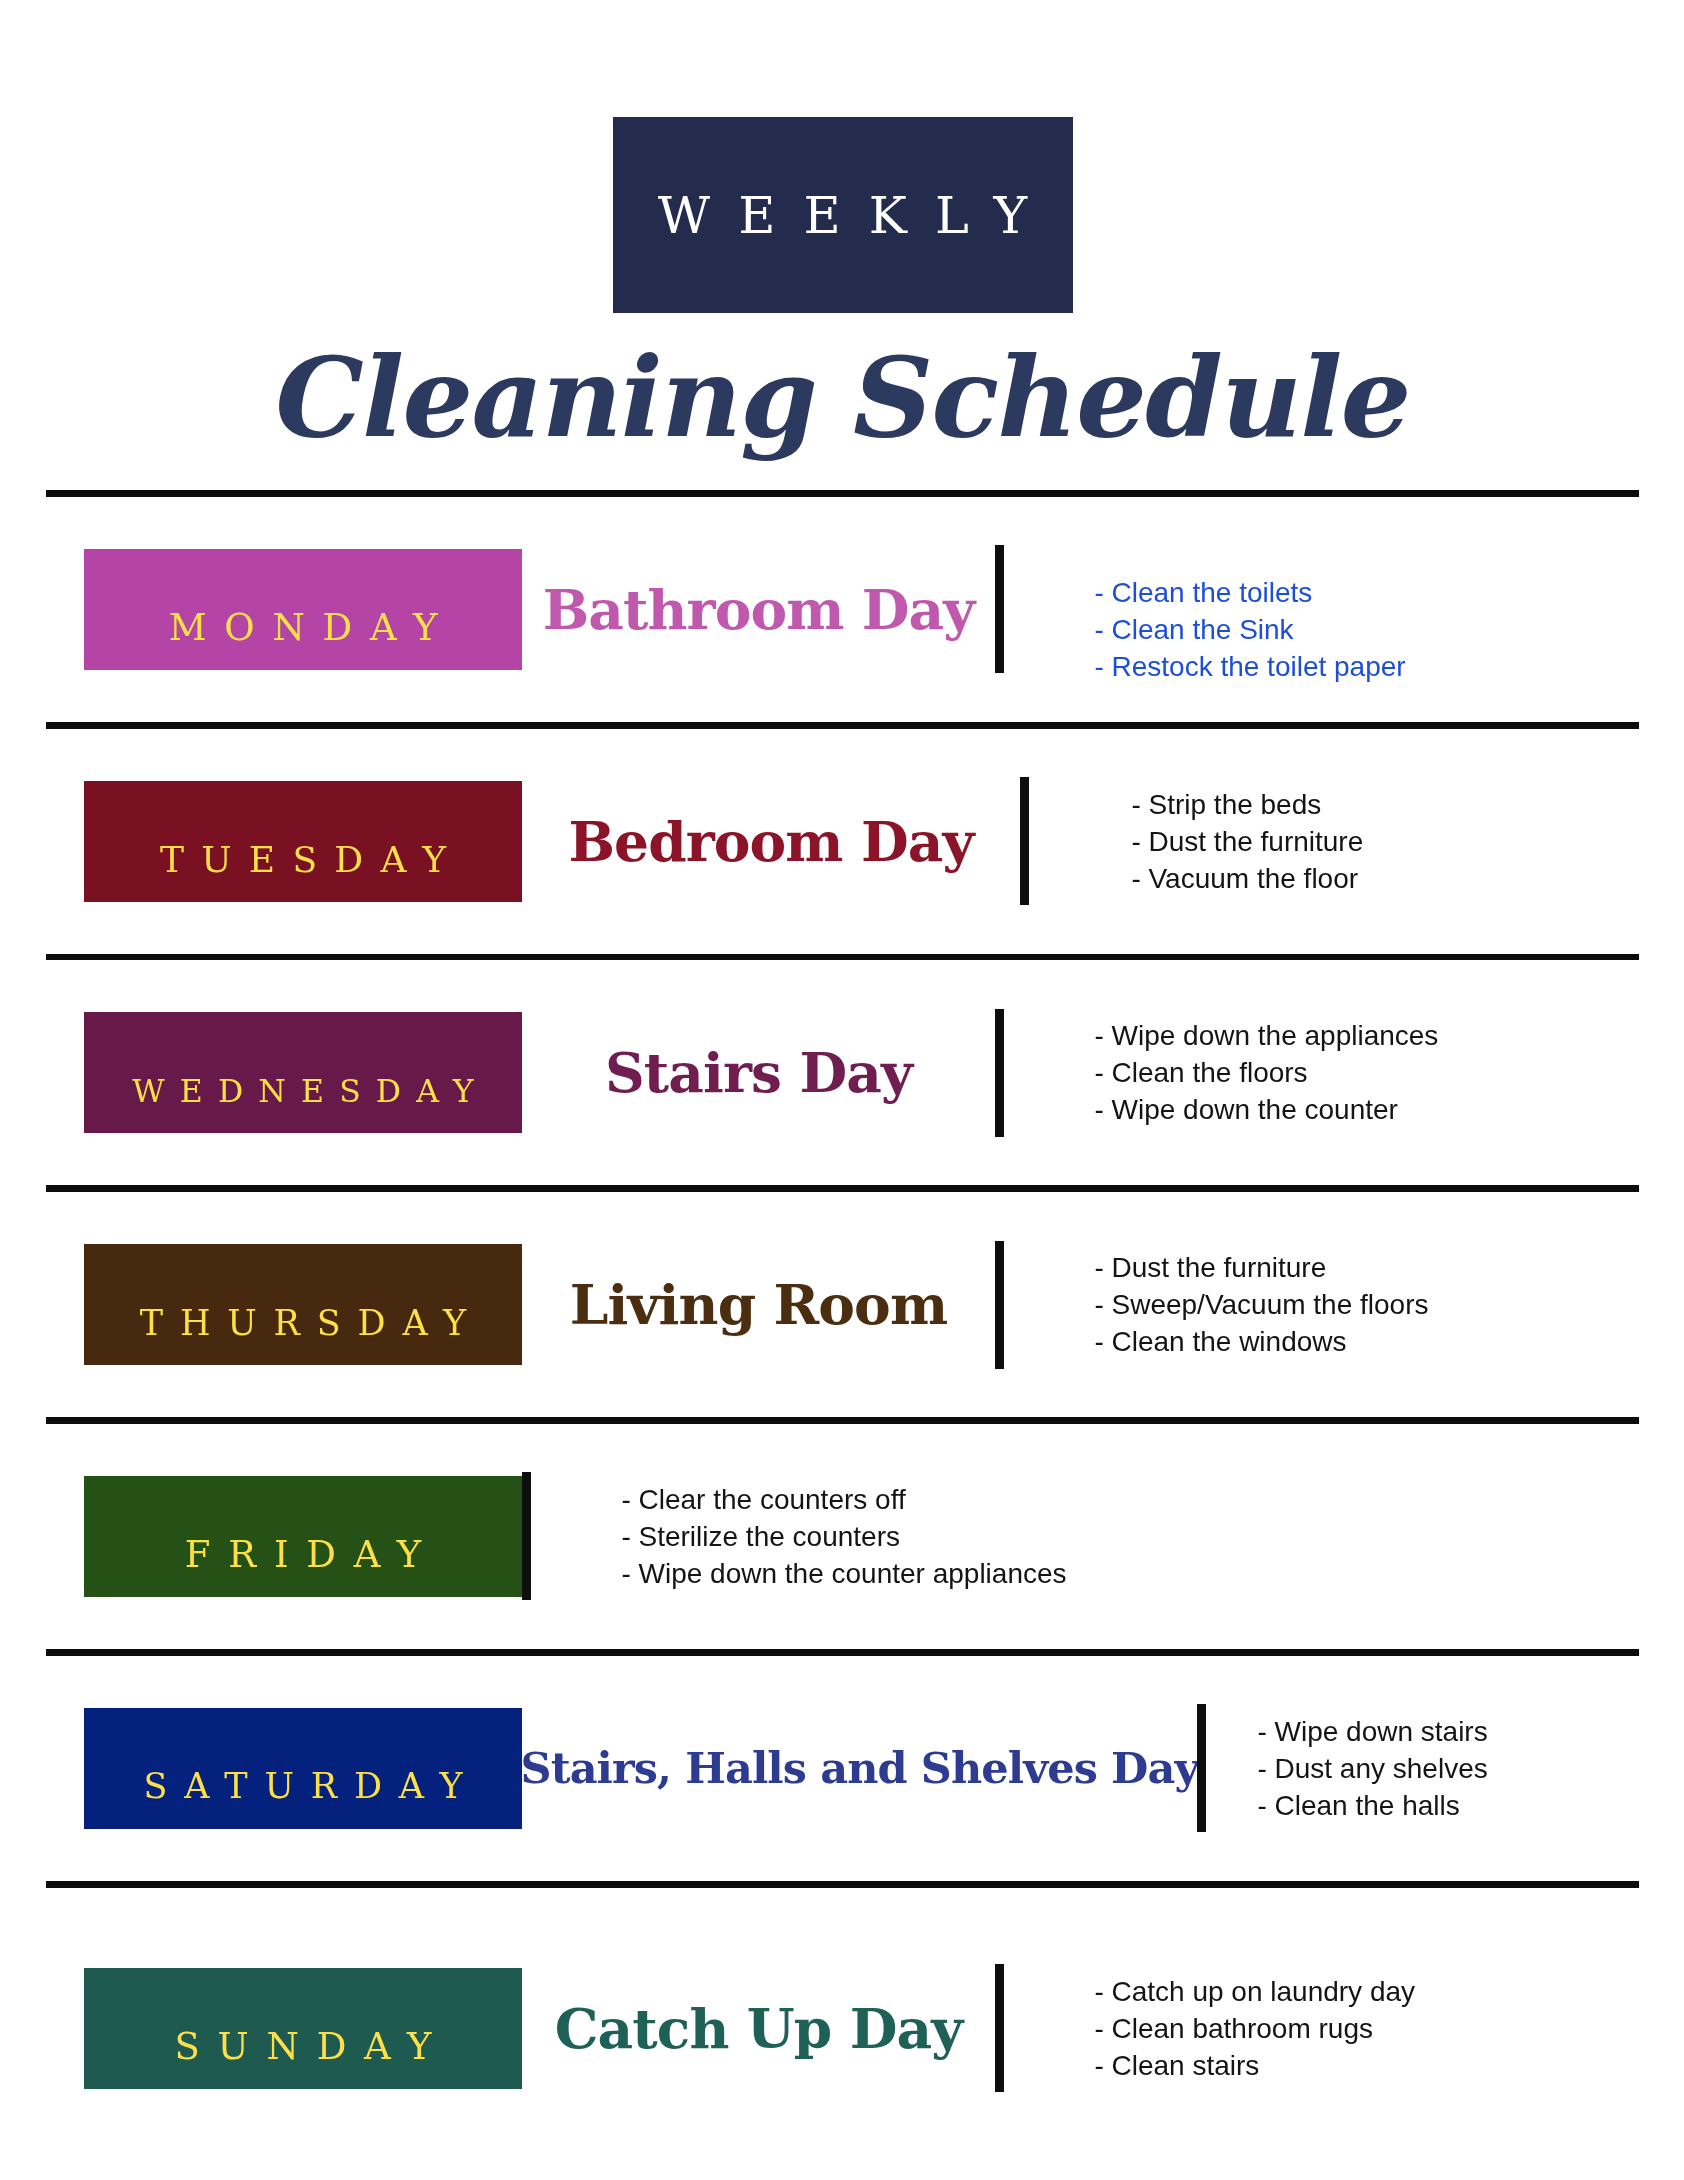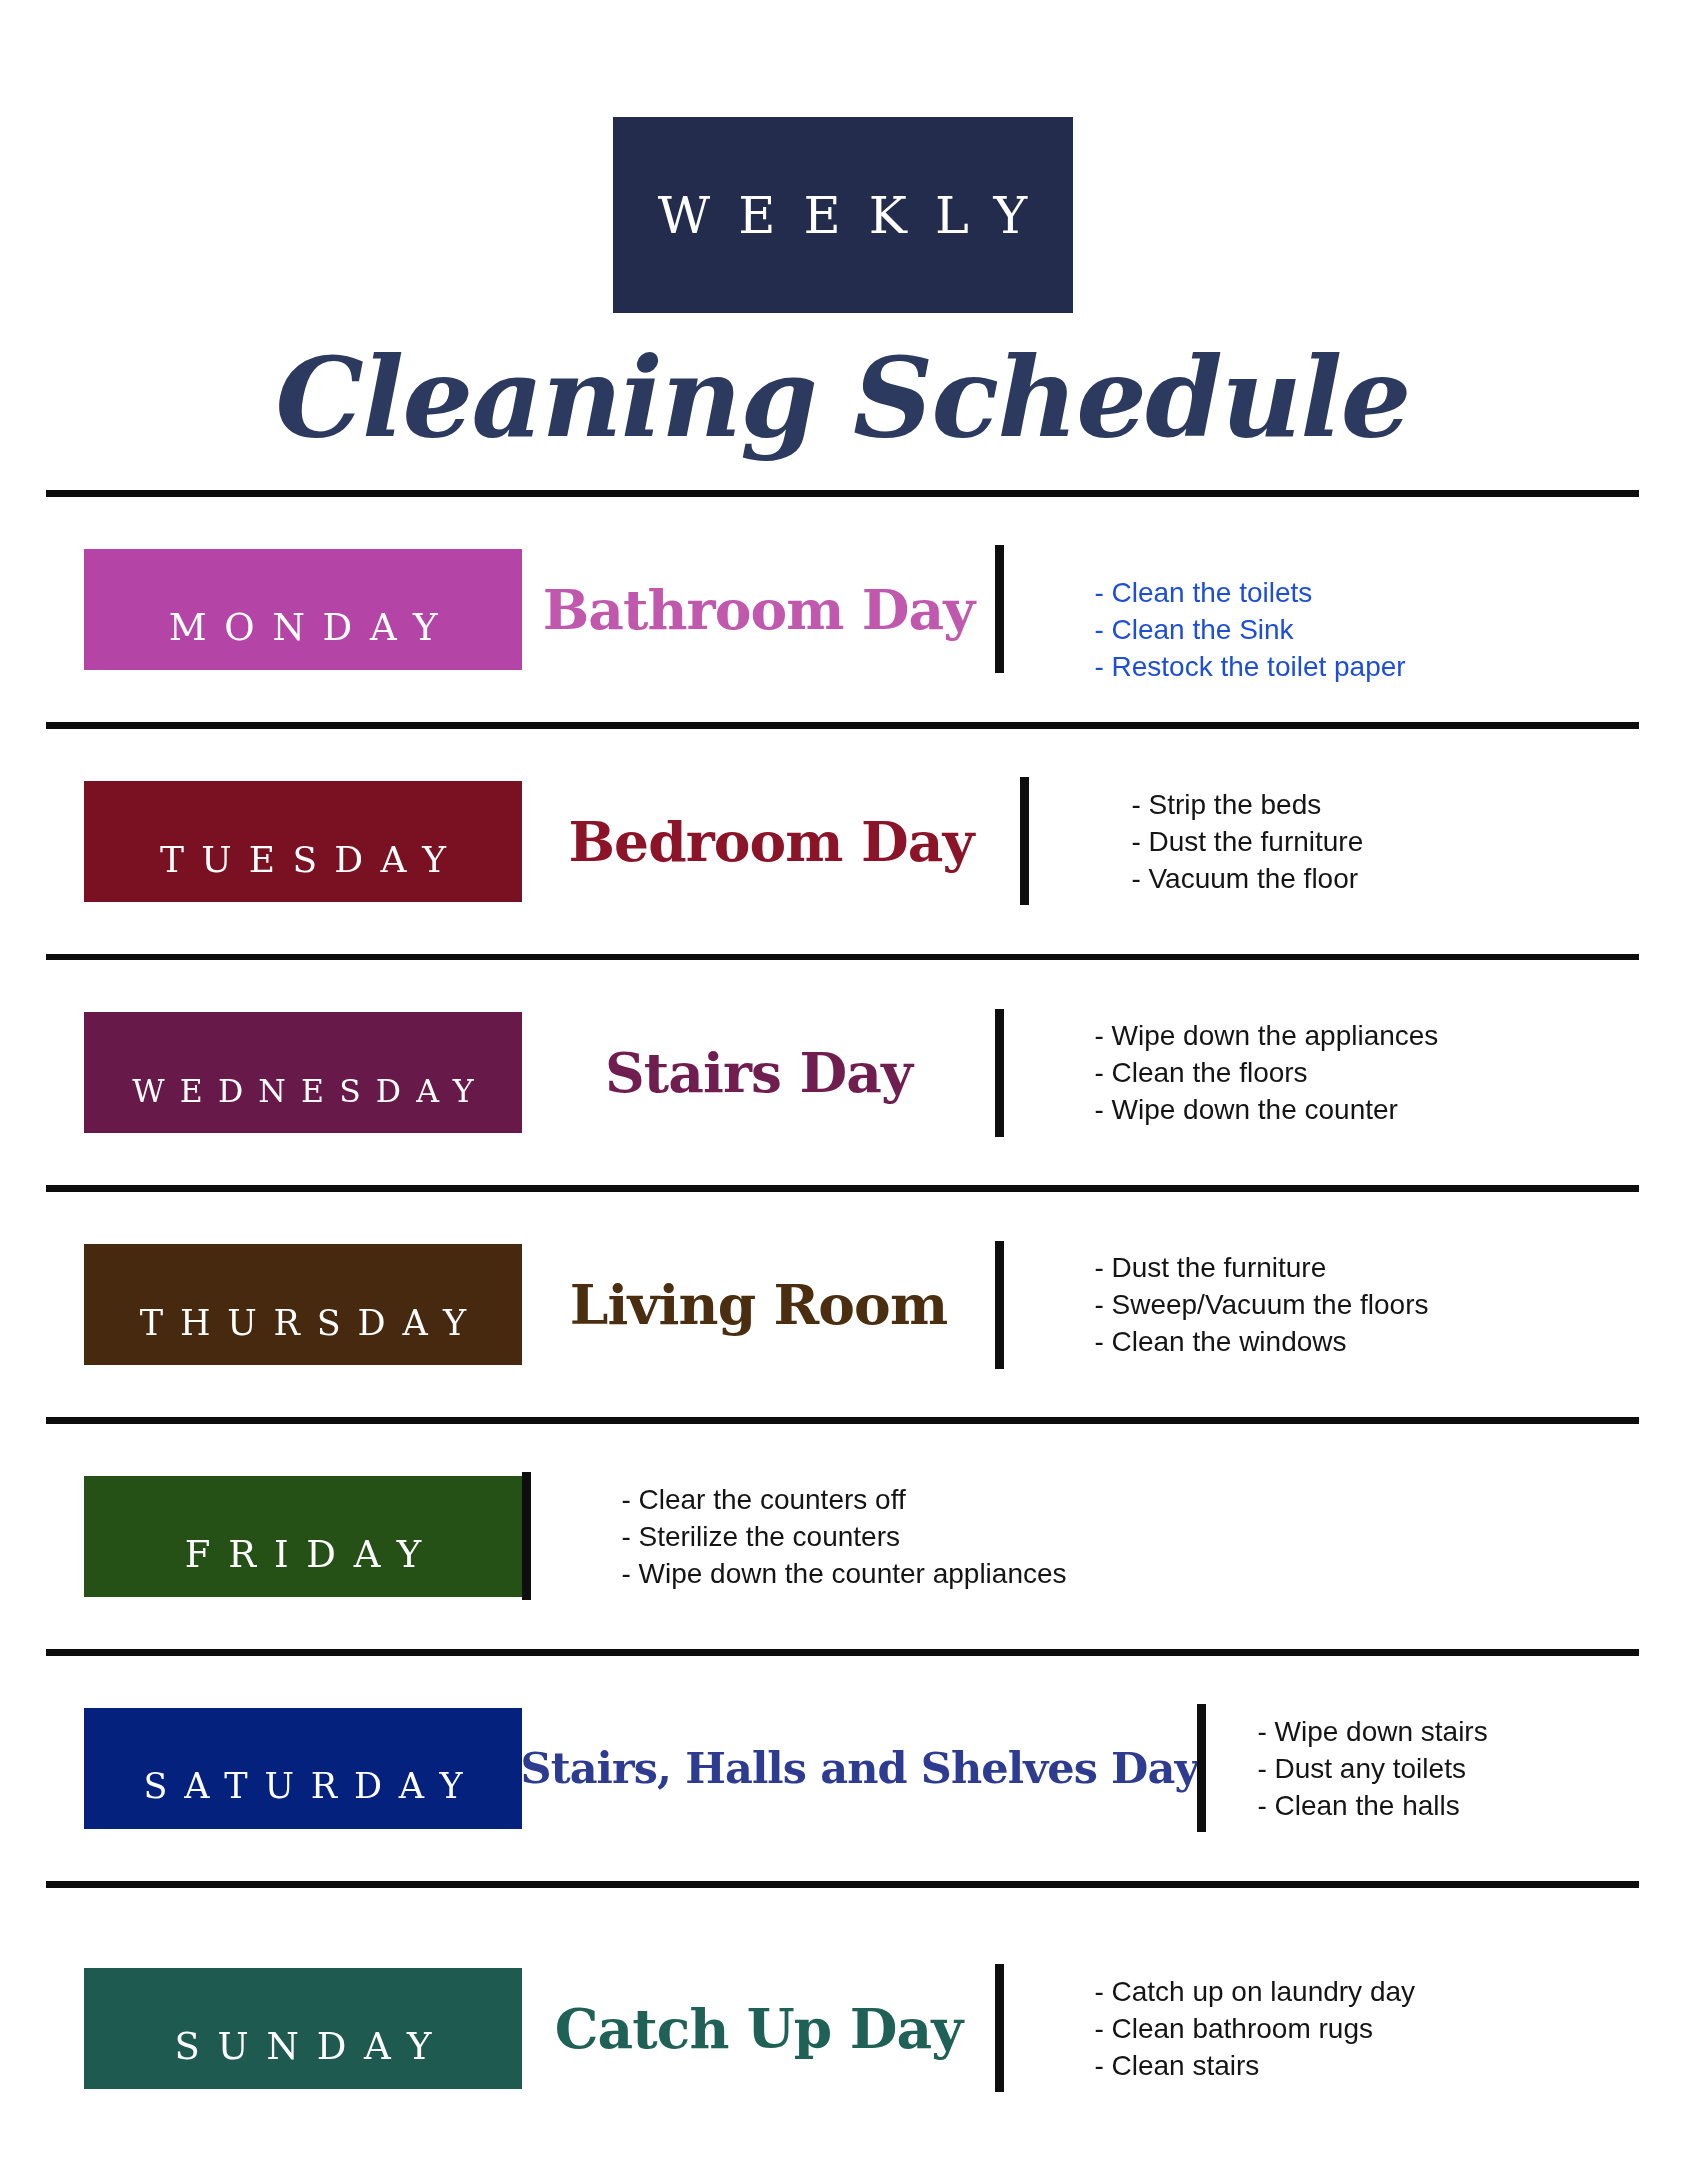--- a/index.html
+++ b/index.html
@@ -67,21 +67,21 @@
   .day-box {
     flex: none;
     margin-left: 84px;
     width: 438px;
     height: 121px;
     display: flex;
     align-items: center;
     justify-content: center;
   }
   .day-label {
-    color: #ffffff;
+    color: #fde047;
     font-family: "DejaVu Serif", serif;
     font-size: 37px;
     font-weight: 400;
     letter-spacing: 0.48em;
     padding-left: 0.48em; 
     white-space: nowrap;
     margin-top: 36px;
   }
   .row.wednesday .day-label { font-size: 31.5px; }
   .row.thursday .day-label,
@@ -214,21 +214,21 @@
 <section class="row saturday">
   <div class="day-box" style="background: rgb(4, 33, 125);">
     <span class="day-label">SATURDAY</span>
   </div>
   <div class="theme-wrap">
     <span class="theme" style="color: rgb(45, 59, 145);">Stairs, Halls and Shelves Day</span>
   </div>
   <div class="vbar"></div>
   <div class="tasks" style="color: rgb(20, 20, 20);">
     <div class="task">- Wipe down stairs</div>
-    <div class="task">- Dust any toilets</div>
+    <div class="task">- Dust any shelves</div>
     <div class="task">- Clean the halls</div>
   </div>
 </section>
 
 <div class="hr" style="background: rgb(13, 13, 13);"></div>
 <section class="row sunday">
   <div class="day-box" style="background: rgb(30, 90, 80);">
     <span class="day-label">SUNDAY</span>
   </div>
   <div class="theme-wrap">

